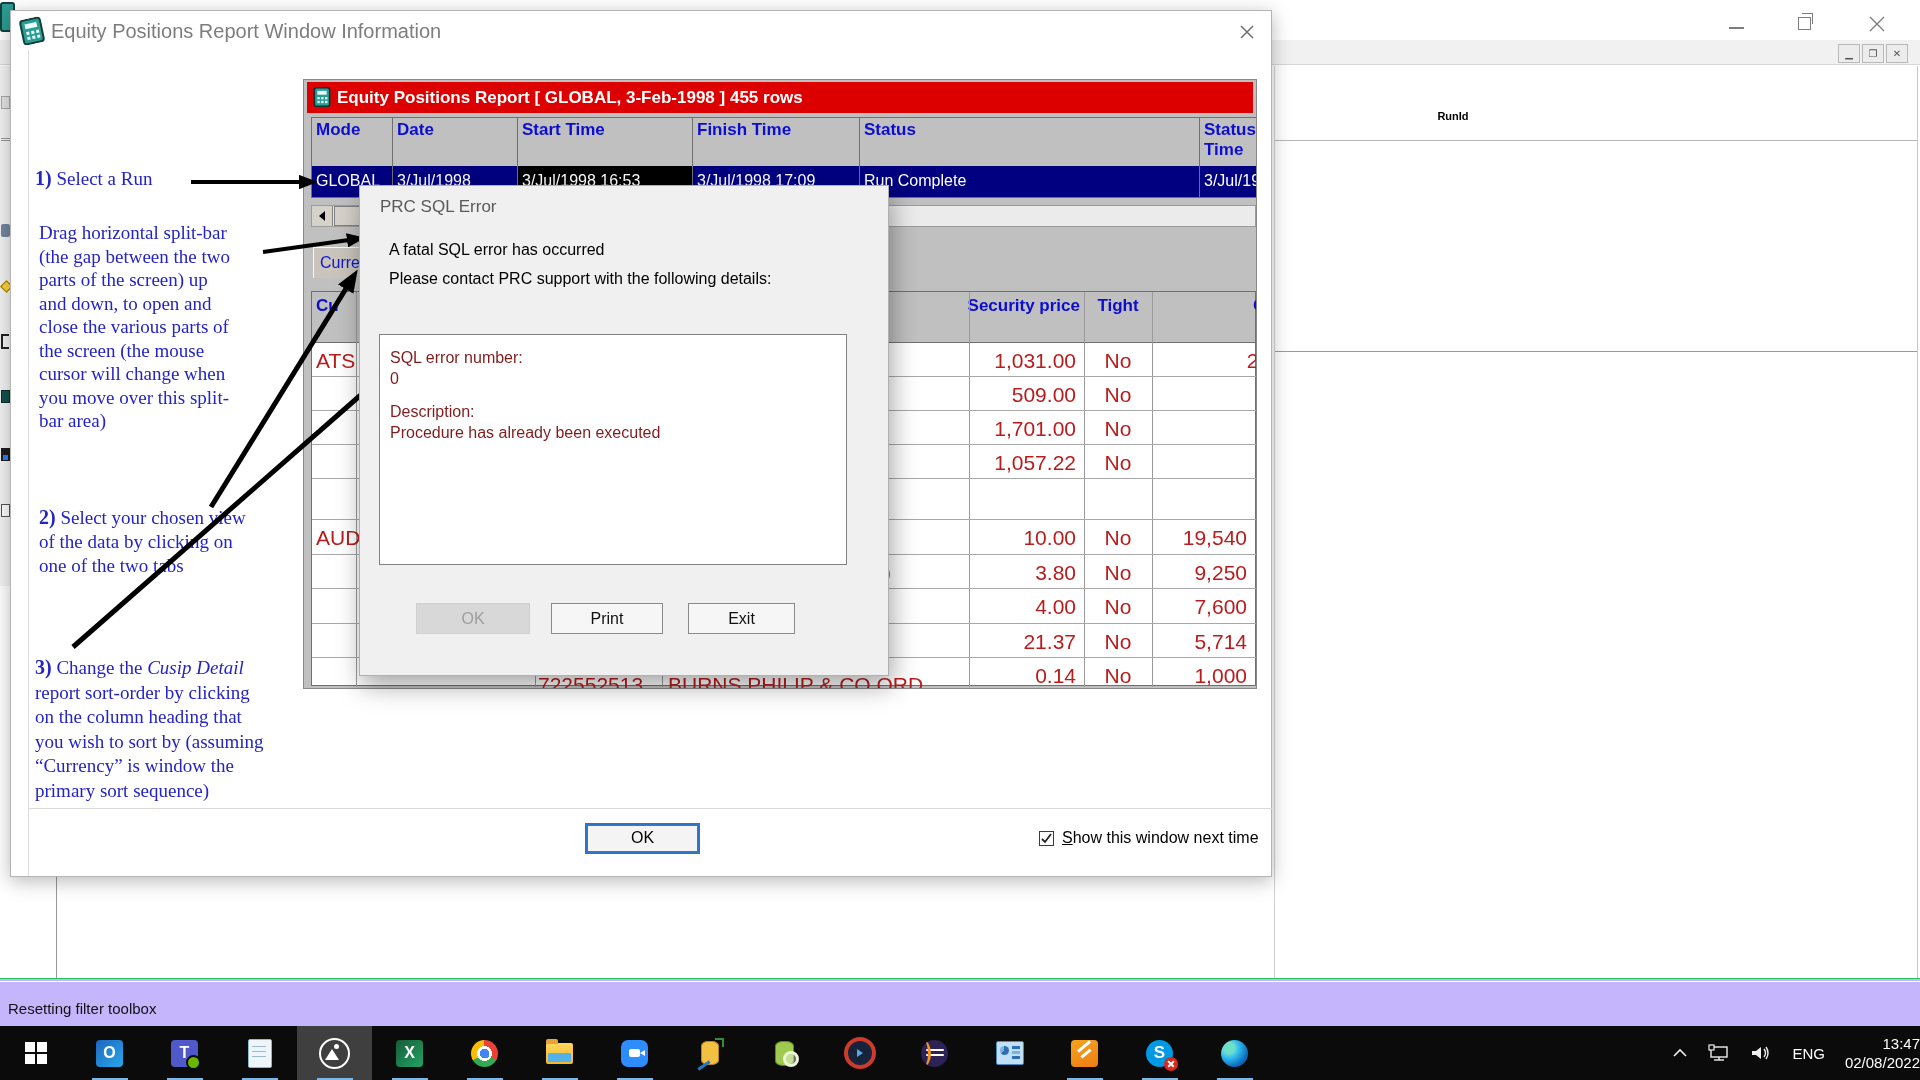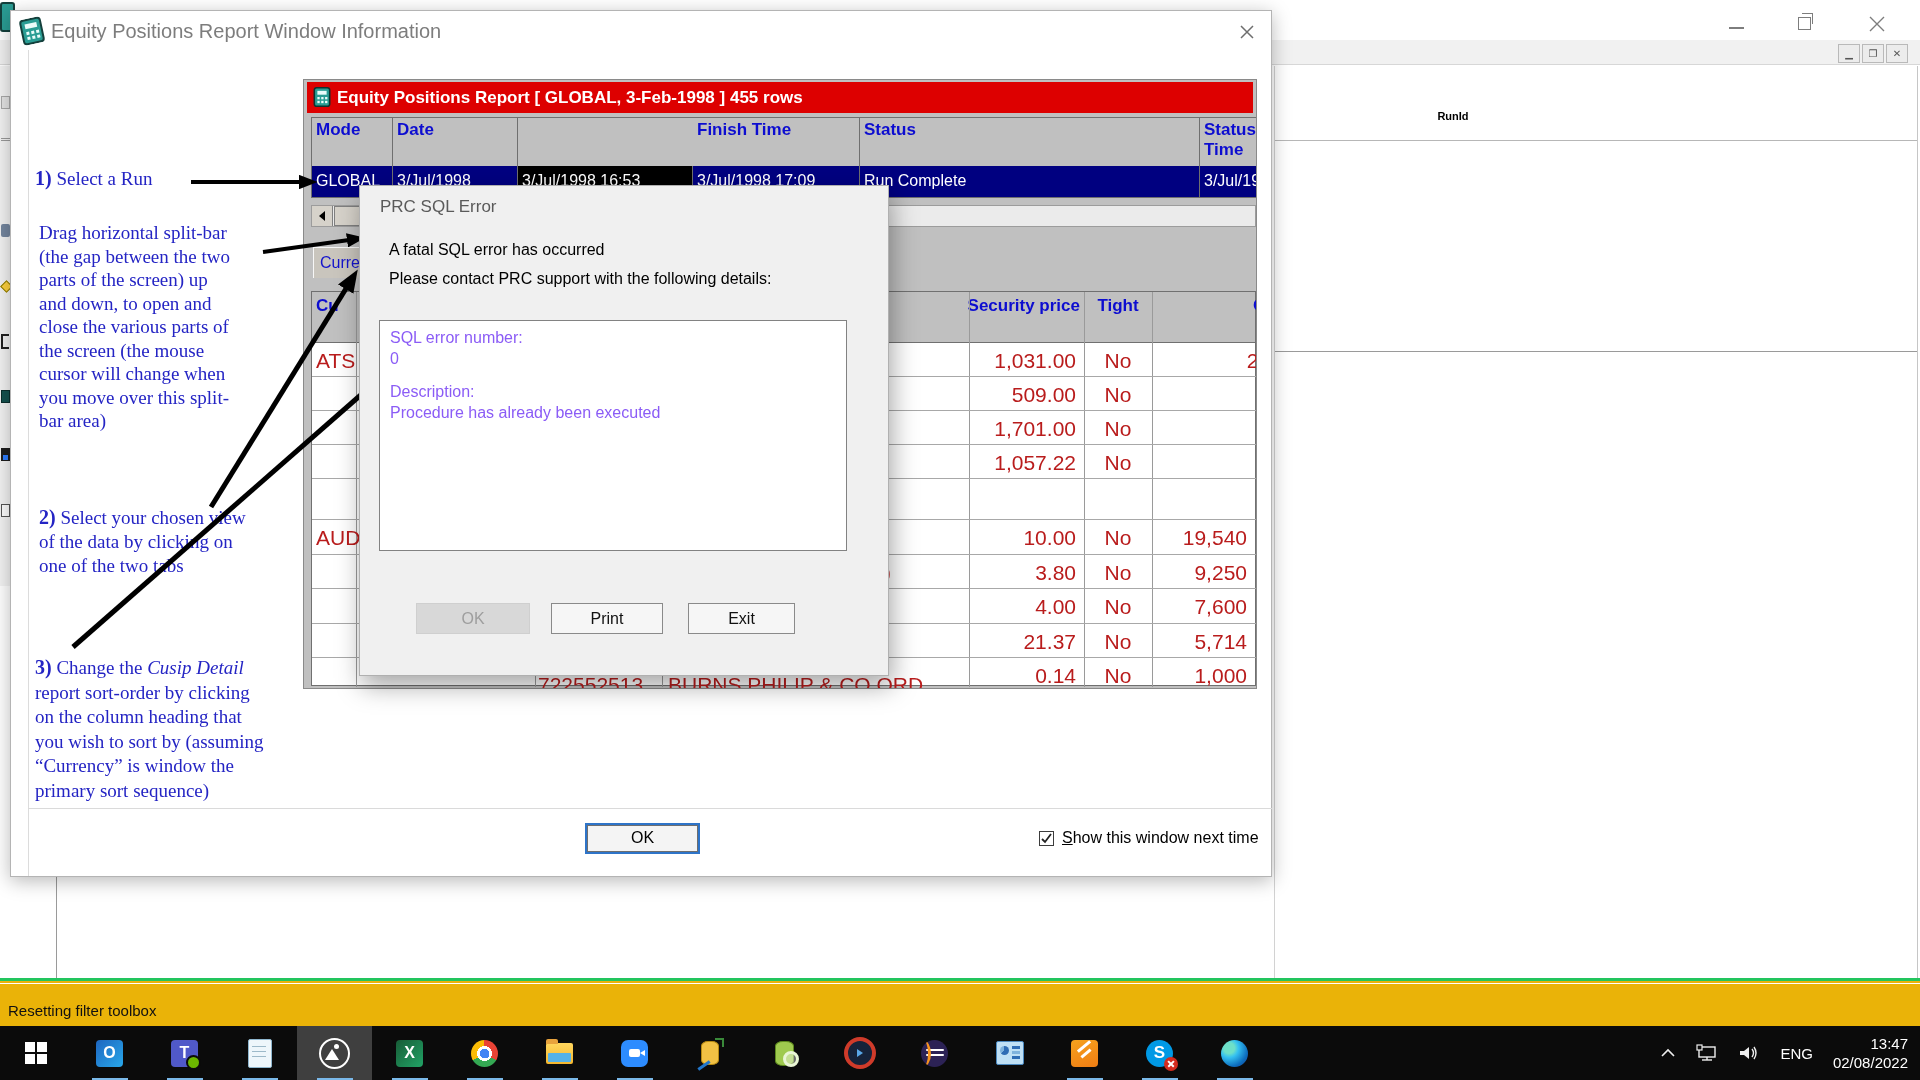--- a/index.html
+++ b/index.html
@@ -3,21 +3,21 @@
 <meta charset="utf-8">
 <style>
   html,body{margin:0;padding:0;background:#888;}
   .screen{position:relative;width:1920px;height:1080px;background:#ffffff;overflow:hidden;
           font-family:"Liberation Sans",sans-serif;-webkit-font-smoothing:antialiased;}
   .abs{position:absolute;box-sizing:border-box;}
   
   .cap-glyph{stroke:#7d7d7d;stroke-width:1.4;fill:none;}
   .mdi-btn{width:20px;height:17px;background:#ececec;border:1px solid #b9b9b9;margin-left:2px;
            display:flex;align-items:center;justify-content:center;font-size:10px;color:#555;line-height:10px;}
-  .statusbar{background:#eab308;border-top:3px solid #22c55e;}
+  .statusbar{background:#c4b5fd;border-top:1px solid #22c55e;}
   
   .info-win{left:10px;top:10px;width:1262px;height:867px;background:#fff;border:1px solid #b4b4b4;
             box-shadow:0 4px 18px rgba(0,0,0,.28);z-index:2;}
   .info-title{left:40px;top:9px;font-size:20px;color:#7d7d7d;white-space:nowrap;}
   
   .anno{font-family:"Liberation Serif",serif;color:#2424c4;font-size:19px;line-height:23.5px;white-space:nowrap;}
   .anno b{font-size:20px;}
   
   .shot{left:292px;top:68px;width:954px;height:610px;background:#c0c0c0;border:1px solid #8a8a8a;
         overflow:hidden;z-index:3;font-family:"Liberation Sans",sans-serif;}
@@ -36,35 +36,35 @@
   .c-cur{left:4px;top:7px;}
   .c-price{left:657px;top:7px;width:111px;text-align:right;padding-right:4px;box-sizing:border-box;}
   .c-tight{left:772px;top:7px;width:68px;text-align:center;}
   .c-qty{left:840px;top:7px;width:100px;text-align:right;padding-right:5px;box-sizing:border-box;}
   .c-qty.clip{width:118px;padding-right:0;}
   
   .dlg{left:348px;top:174px;width:530px;height:491px;background:#f0f0f0;border:1px solid #b0b0b0;
        box-shadow:3px 10px 24px rgba(0,0,0,.35);z-index:10;}
   .dlg .t{position:absolute;left:20px;top:11px;font-size:17px;color:#5a5a5a;}
   .dlg .m{position:absolute;left:29px;font-size:16px;color:#000;}
-  .dbox{position:absolute;left:19px;top:134px;width:468px;height:231px;background:#fff;border:1px solid #828282;
-        padding:6px 10px;font-size:16px;color:#8b5cf6;line-height:21px;box-sizing:border-box;}
+  .dbox{position:absolute;left:19px;top:148px;width:468px;height:231px;background:#fff;border:1px solid #828282;
+        padding:12px 10px;font-size:16px;color:#7f1d1d;line-height:21px;box-sizing:border-box;}
   .dbtn{position:absolute;top:417px;height:31px;font-size:16px;text-align:center;line-height:29px;box-sizing:border-box;}
   .dbtn.dis{background:#d8d8d8;color:#9e9e9e;border:1px solid #cfcfcf;}
   .dbtn.en{background:#f6f6f6;color:#111;border:1px solid #8a8a8a;}
   
   .ok-main{left:574px;top:812px;width:115px;height:31px;background:#f4f4f4;border:2px solid #2e74c8;
            box-shadow:inset 0 0 0 1px #6e6e6e;text-align:center;line-height:26px;font-size:16px;color:#000;}
   
   .taskbar{left:0;top:1026px;width:1920px;height:54px;background:#0b0b0b;display:flex;align-items:center;z-index:20;}
   .tb-cell{position:relative;width:75px;height:54px;display:flex;align-items:center;justify-content:center;flex:0 0 auto;}
   .tb-cell.lit::after{content:"";position:absolute;bottom:0;left:50%;transform:translateX(-50%);
                       width:36px;height:2px;background:#7ab8e8;}
   .tb-cell.active{background:#3f3f3f;}
-  .tray{margin-left:auto;display:flex;align-items:center;gap:20px;padding-right:12px;color:#eee;}
+  .tray{margin-left:auto;display:flex;align-items:center;gap:20px;color:#eee;}
   .clock{text-align:right;font-size:15px;line-height:19px;color:#fff;}
   .win-logo{display:grid;grid-template-columns:10px 10px;grid-template-rows:10px 10px;gap:2px;}
   .win-logo div{background:#fff;}
   .sq{width:27px;height:27px;border-radius:4px;display:flex;align-items:center;justify-content:center;
       color:#fff;font-weight:bold;font-size:16px;}
 </style>
 </head>
 <body>
 
 <div class="screen">
@@ -175,20 +175,21 @@
               <rect x="12" y="18" width="3" height="3"></rect>
               <rect x="17" y="18" width="3" height="3"></rect>
             </g>
         </svg>
         <span>Equity Positions Report [ GLOBAL, 3-Feb-1998 ] 455 rows</span>
       </div>
 
       <div class="abs" style="left:7px;top:37px;width:945px;height:81px;border:1px solid #6f6f6f;border-right:none;">
         <div class="rhc" style="left:0;width:81px;">Mode</div>
         <div class="rhc" style="left:81px;width:125px;">Date</div>
+        <div class="rhc" style="left:206px;width:175px;">Start Time</div>
         <div class="rhc" style="left:381px;width:167px;">Finish Time</div>
         <div class="rhc" style="left:548px;width:340px;">Status</div>
         <div class="rhc" style="left:888px;width:57px;border-right:none;">Status Time</div>
         <div>
           <div class="rrc" style="left:0;width:81px;">GLOBAL</div>
           <div class="rrc" style="left:81px;width:125px;">3/Jul/1998</div>
           <div class="rrc" style="left:206px;width:175px;background:#000;">3/Jul/1998 16:53</div>
           <div class="rrc" style="left:381px;width:167px;">3/Jul/1998 17:09</div>
           <div class="rrc" style="left:548px;width:340px;">Run Complete</div>
           <div class="rrc" style="left:888px;width:57px;border-right:none;">3/Jul/19</div>

